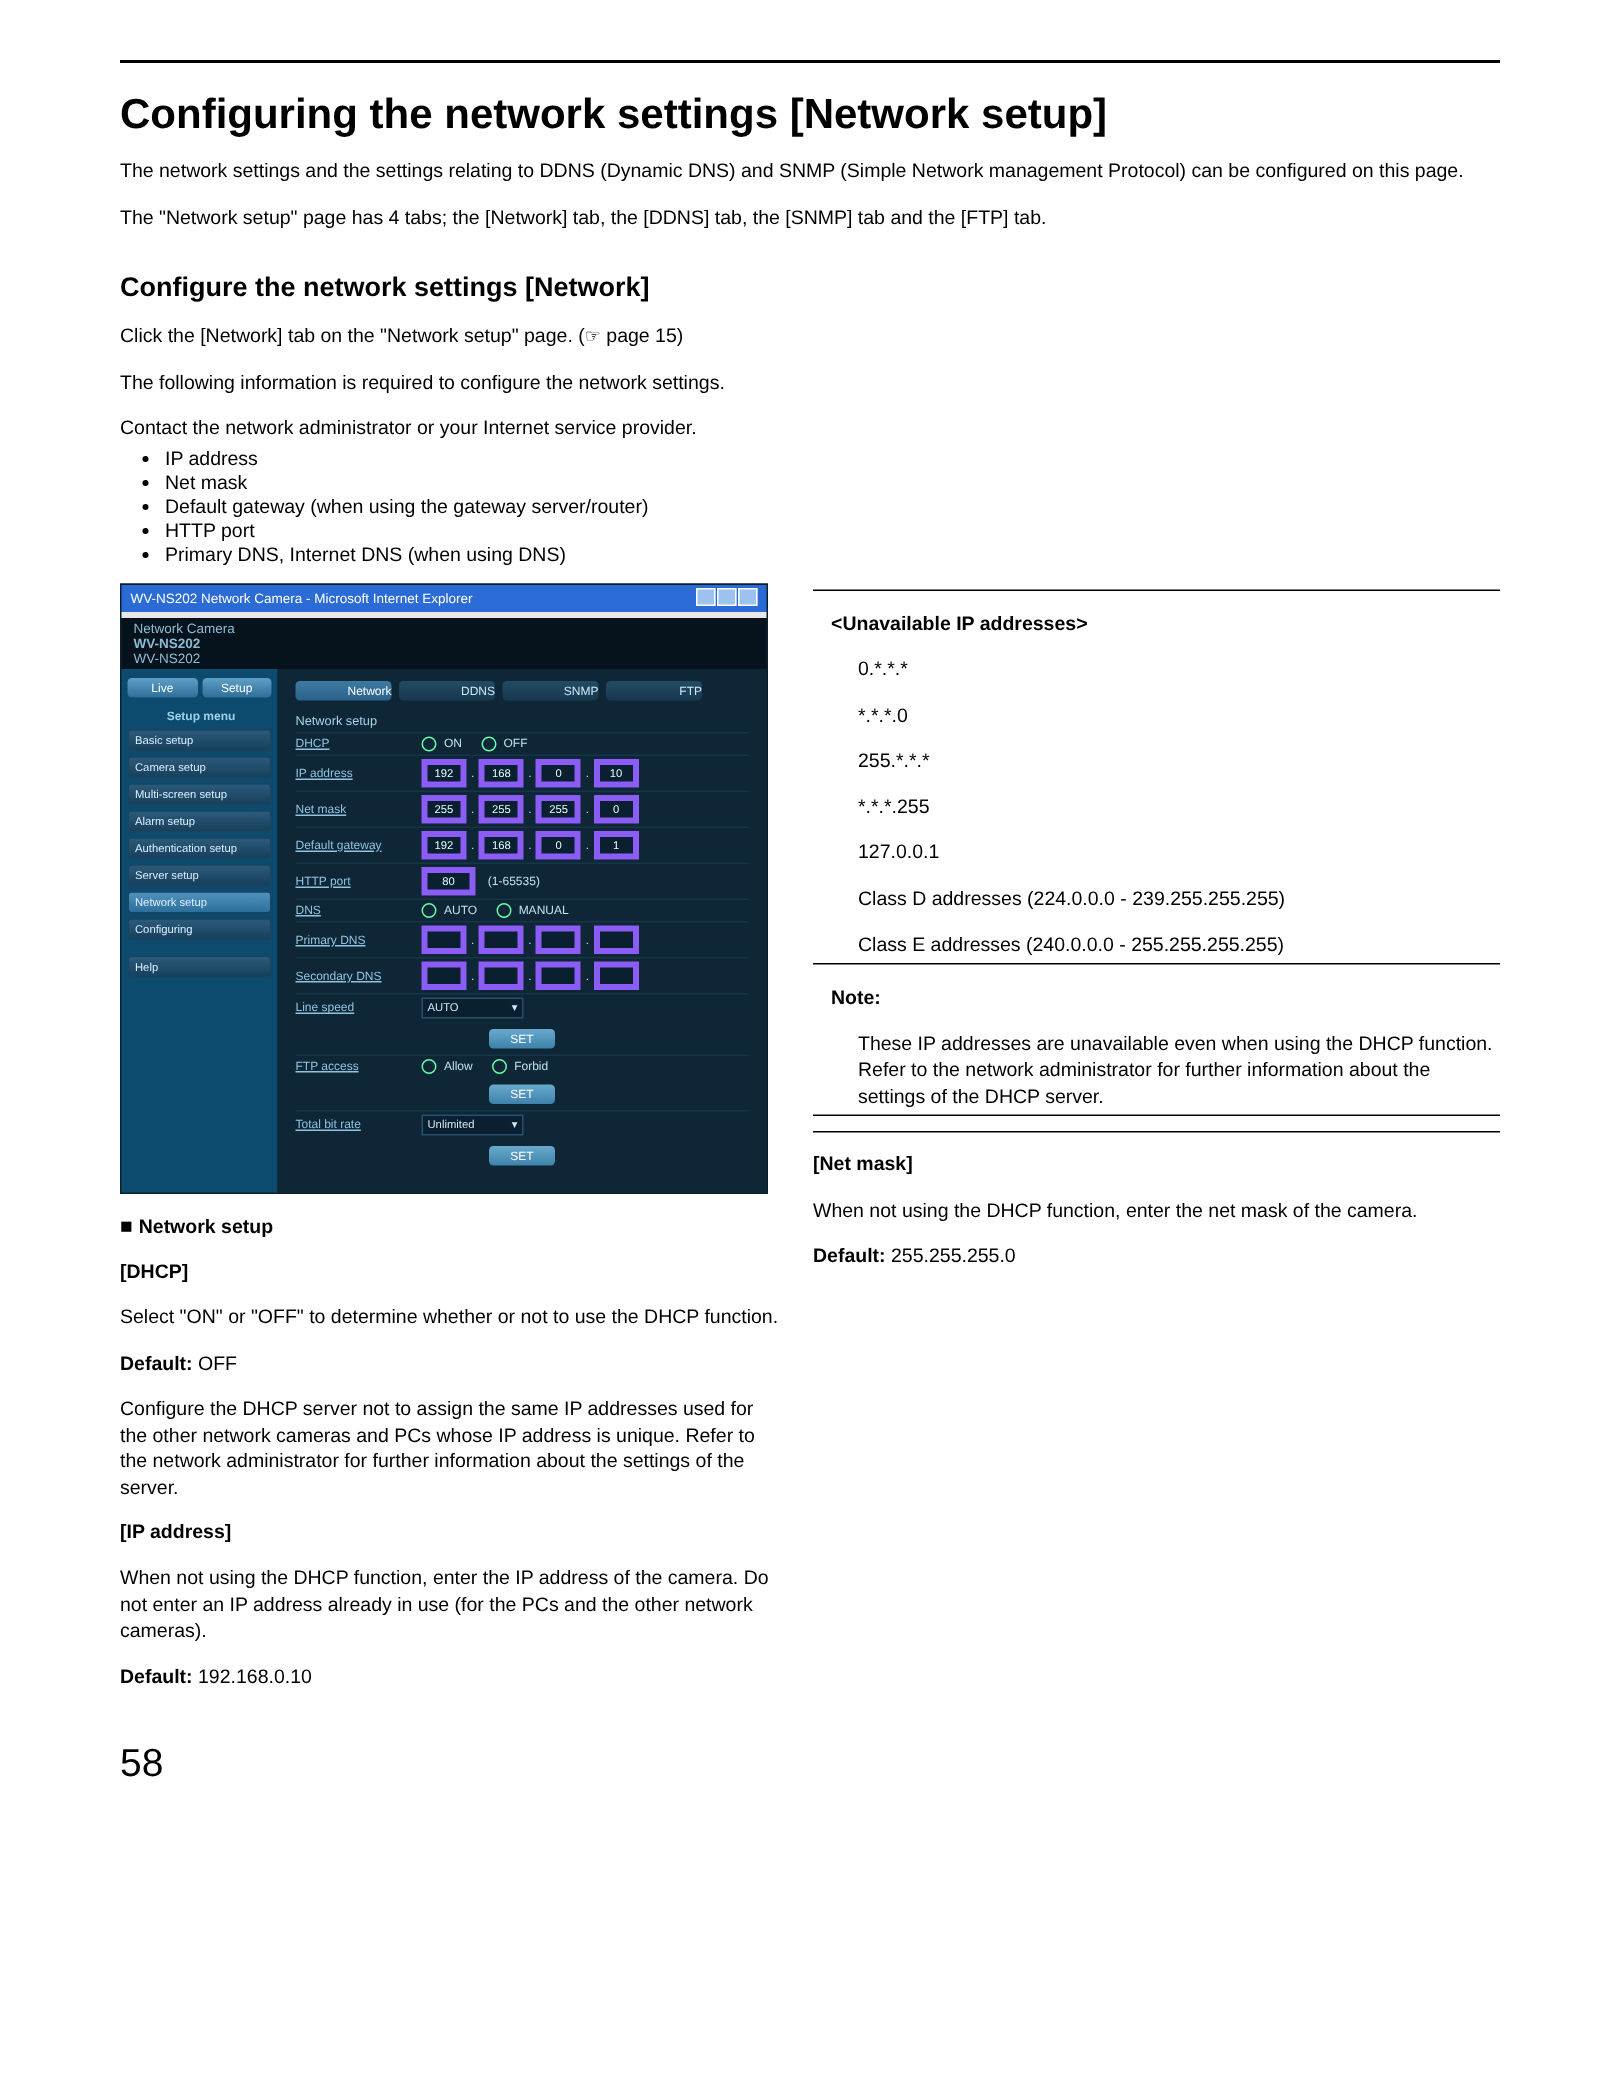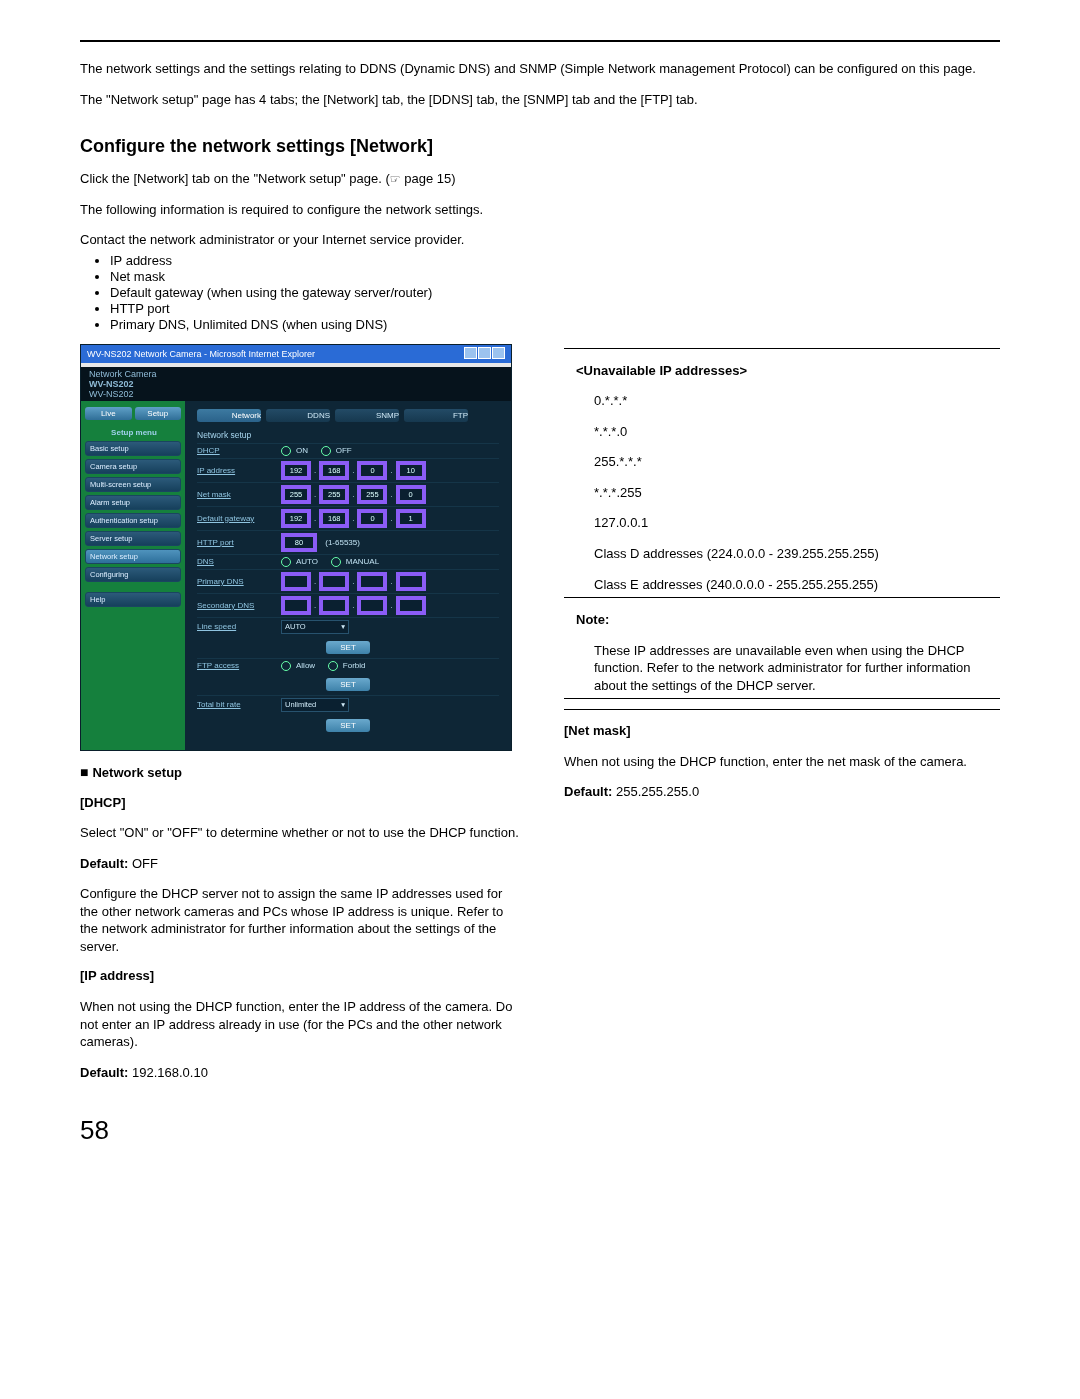--- a/index.html
+++ b/index.html
@@ -30,21 +30,21 @@
     margin: 28px 0 6px;
   }
   p { margin: 13px 0 4px; line-height: 1.35; }
   ul.bullets {
     margin: 4px 0 6px 30px;
     padding: 0;
   }
   ul.bullets li { list-style: disc; margin: 1px 0; }
   .cols {
     display: flex;
-    gap: 44px;
+    gap: 22px;
     align-items: flex-start;
     margin-top: 12px;
   }
   .left-col { width: 440px; flex: 0 0 440px; }
   .right-col { flex: 1; }
 
   
   .app-window {
     width: 430px;
     font-size: 9px;
@@ -65,21 +65,21 @@
     display: inline-block;
     width: 11px; height: 10px;
     background: #9cc3ef; margin-left: 1px;
     border: 1px solid #fff;
   }
   .addrbar { background:#e8e8e8; height:4px; }
   .brand-row { background:#06131c; padding: 2px 8px; font-size:9px; color:#8fbbd6; display:flex; justify-content:space-between;flex-direction:column;}
   .app-body { display:flex; }
   .sidebar {
     width: 96px;
-    background: #15803d;
+    background: #0c4a6e;
     padding: 6px 4px 10px;
   }
   .sb-top { display:flex; gap:3px; margin-bottom:8px; }
   .sb-tab {
     flex:1;
     background: linear-gradient(#5fa0c7,#2f6e97);
     border-radius:3px;
     text-align:center;
     padding:2px 0;
     color:#fff;
@@ -163,35 +163,36 @@
   .blk-square { font-size:14px; margin-right:4px; }
   .page-num { font-size:26px; margin-top:30px; }
   .ptr-icon { font-size:12px; }
 </style>
 </head>
 <body>
 
 <div class="page">
   <div class="top-rule"></div>
 
+  <h1>Configuring the network settings [Network setup]</h1>
   <p>The network settings and the settings relating to DDNS (Dynamic DNS) and SNMP (Simple Network management Protocol) can be configured on this page.</p>
   <p>The "Network setup" page has 4 tabs; the [Network] tab, the [DDNS] tab, the [SNMP] tab and the [FTP] tab.</p>
 
   <h2>Configure the network settings [Network]</h2>
   <p>
     <span>Click the [Network] tab on the "Network setup" page. (</span><span class="ptr-icon">☞</span><span> page 15)</span>
   </p>
   <p>The following information is required to configure the network settings.</p>
   <p>Contact the network administrator or your Internet service provider.</p>
   <ul class="bullets">
     <li>IP address</li>
     <li>Net mask</li>
     <li>Default gateway (when using the gateway server/router)</li>
     <li>HTTP port</li>
-    <li>Primary DNS, Unlimited DNS (when using DNS)</li>
+    <li>Primary DNS, Internet DNS (when using DNS)</li>
   </ul>
 
   <div class="cols">
 
     <div class="left-col">
 
       <div class="app-window">
         <div class="app-titlebar">
           <span>WV-NS202 Network Camera - Microsoft Internet Explorer</span>
           <span class="win-btns"><span></span><span></span><span></span></span>

